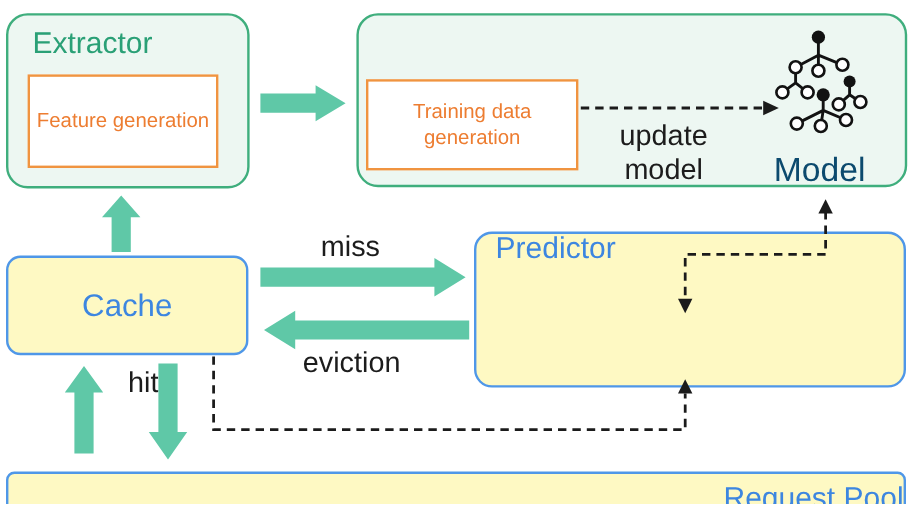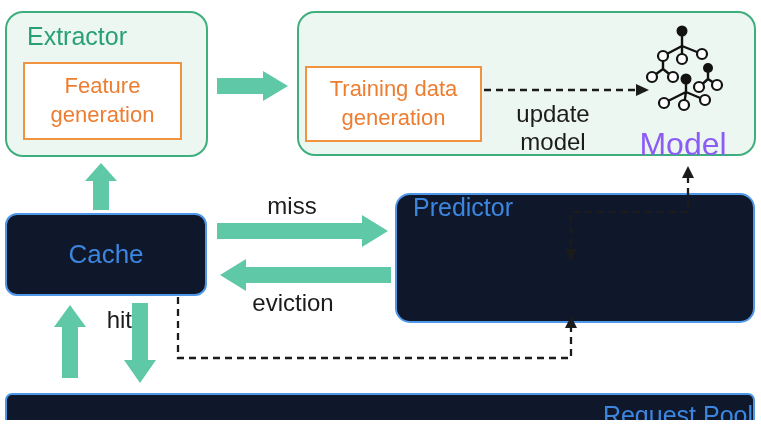--- a/index.html
+++ b/index.html
@@ -2,33 +2,33 @@
 <html><head>
 <meta charset="utf-8">
 <style>
   html,body{margin:0;padding:0;background:#ffffff;}
   .canvas{
     position:relative;width:761px;height:420px;background:#ffffff;
     font-family:"Liberation Sans",sans-serif;overflow:hidden;
   }
   .box{position:absolute;box-sizing:border-box;border:2px solid;}
   .green-box{border-color:#3fae7d;background:#edf7f2;border-radius:18px;}
-  .blue-box{border-color:#4f97e8;background:#0f172a;}
+  .blue-box{border-color:#4f97e8;background:#fef9c3;}
   .title{position:absolute;white-space:nowrap;}
   .green-title{color:#2aa076;font-size:25px;}
   .blue-title{color:#3d86e0;font-size:25px;}
   .orange-box{
     position:absolute;box-sizing:border-box;border:2px solid #f09440;background:#ffffff;
-    color:#ed7d31;font-size:22px;line-height:1.3;
+    color:#ed7d31;font-size:17px;line-height:1.3;
     display:flex;align-items:center;justify-content:center;text-align:center;
   }
   .edge-label{position:absolute;color:#1c1c1c;font-size:24px;text-align:center;line-height:1.18;}
   .center-flex{display:flex;align-items:center;justify-content:center;}
   .overlay{position:absolute;left:0;top:0;pointer-events:none;}
-  .model-label{position:absolute;color:#8b5cf6;font-size:32px;text-align:center;}
+  .model-label{position:absolute;color:#0c4a6e;font-size:28px;text-align:center;}
 </style>
 </head>
 <body>
 
 <div class="canvas">
 
   <div class="box green-box" style="left:5px;top:11px;width:203px;height:146px;"></div>
   <div class="title green-title" style="left:27px;top:22px;">Extractor</div>
   <div class="orange-box" style="left:23px;top:62px;width:159px;height:78px;">Feature generation</div>
 

